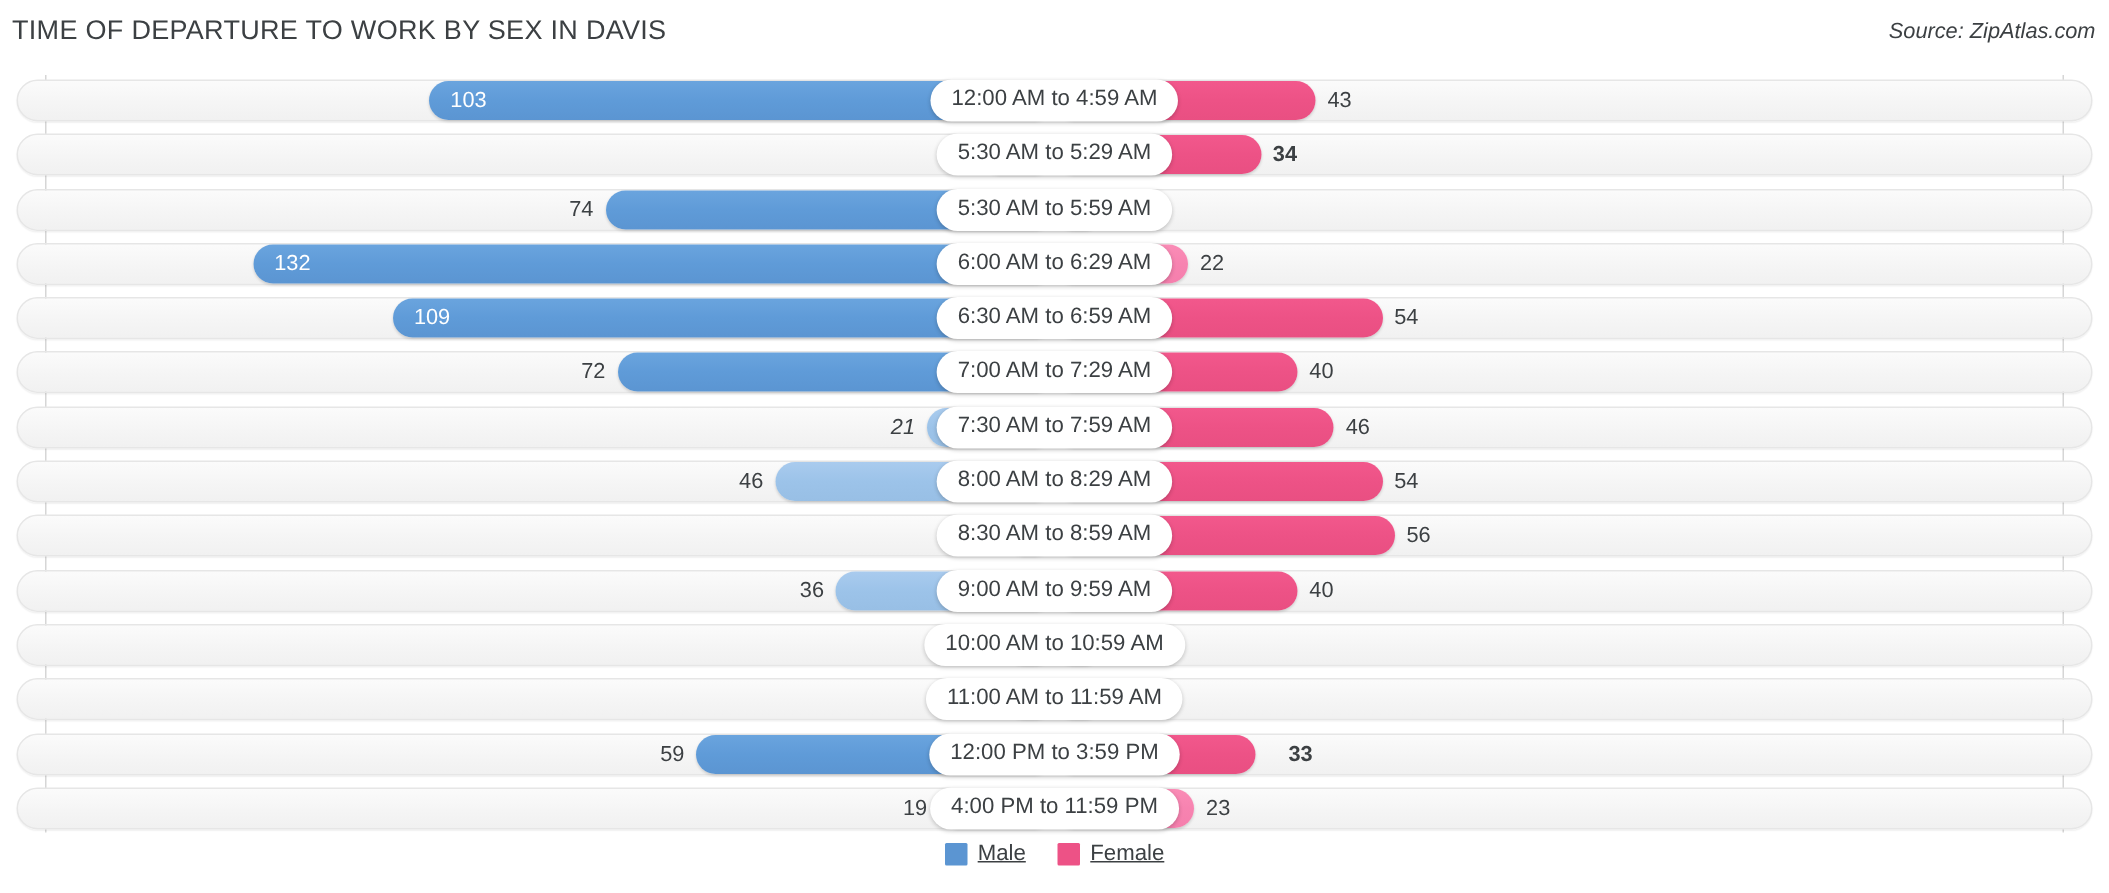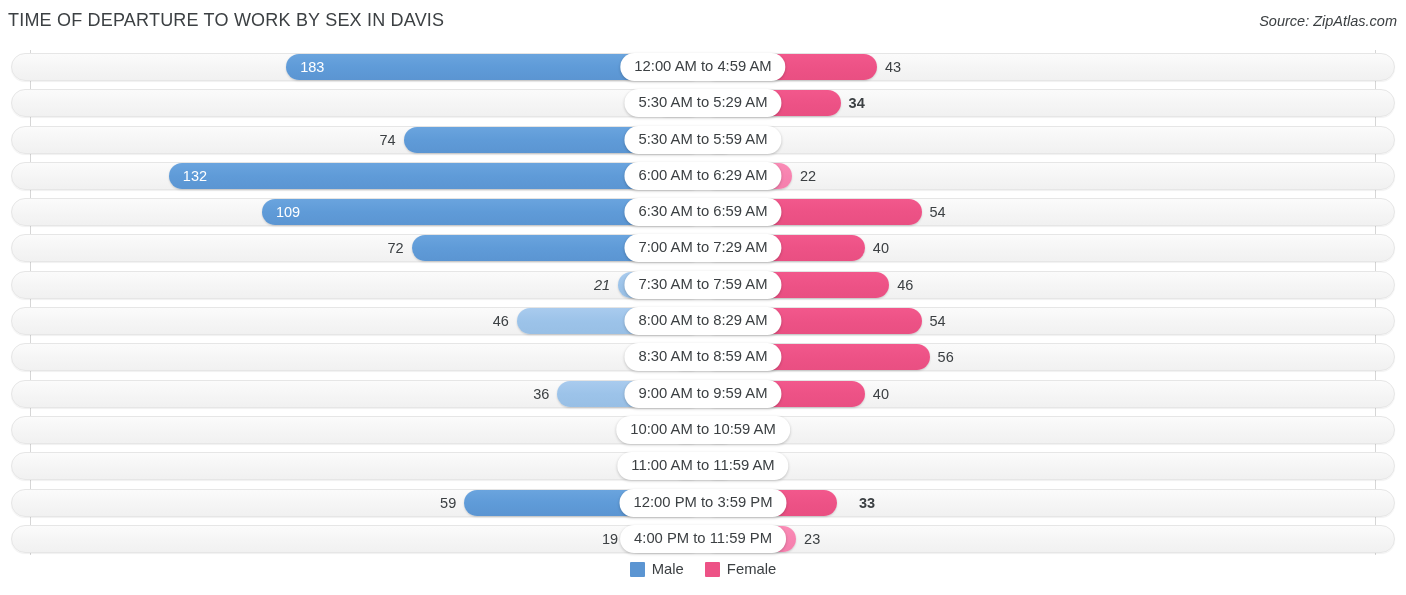--- a/index.html
+++ b/index.html
@@ -177,20 +177,21 @@
     align-items: center;
     gap: 7px;
   }
   .legend-swatch {
     width: 15px; height: 15px;
     border-radius: 1px;
   }
   .legend-label {
     font-size: 14.8px;
     color: #3c4043;
+    text-decoration: underline;
   }
 </style>
 </head>
 <body>
 
 <div id="chart-root">
 
   <div class="header">
     <div class="chart-title">TIME OF DEPARTURE TO WORK BY SEX IN DAVIS</div>
     <div class="chart-source">Source: ZipAtlas.com</div>
@@ -198,21 +199,21 @@
 
   <div class="plot">
     <div class="axis-line left"></div>
     <div class="axis-line right"></div>
     <div class="rows" id="rows-container">
         <div class="row">
           <div class="track"></div>
           <div class="half left" style="width: 416.807px;">
             <div class="bar bar-male-dark" style="width: 416.807px;"></div>
           </div>
-          <div class="val inside" style="right: 1105.81px; text-align: left; transform: translateX(100%);">183</div>
+          <div class="val inside" style="right: 1105.81px; text-align: left; transform: translateX(100%);">103</div>
           <div class="half right" style="width: 174.007px;">
             <div class="bar bar-female-dark" style="width: 174.007px;"></div>
           </div>
           <div class="val" style="left: 885.007px;">43</div>
           <div class="center-label">12:00 AM to 4:59 AM</div>
         </div>
         <div class="row">
           <div class="track"></div>
           <div class="half left" style="width: 48.56px;">
             <div class="bar bar-male-light" style="width: 48.56px;"></div>

